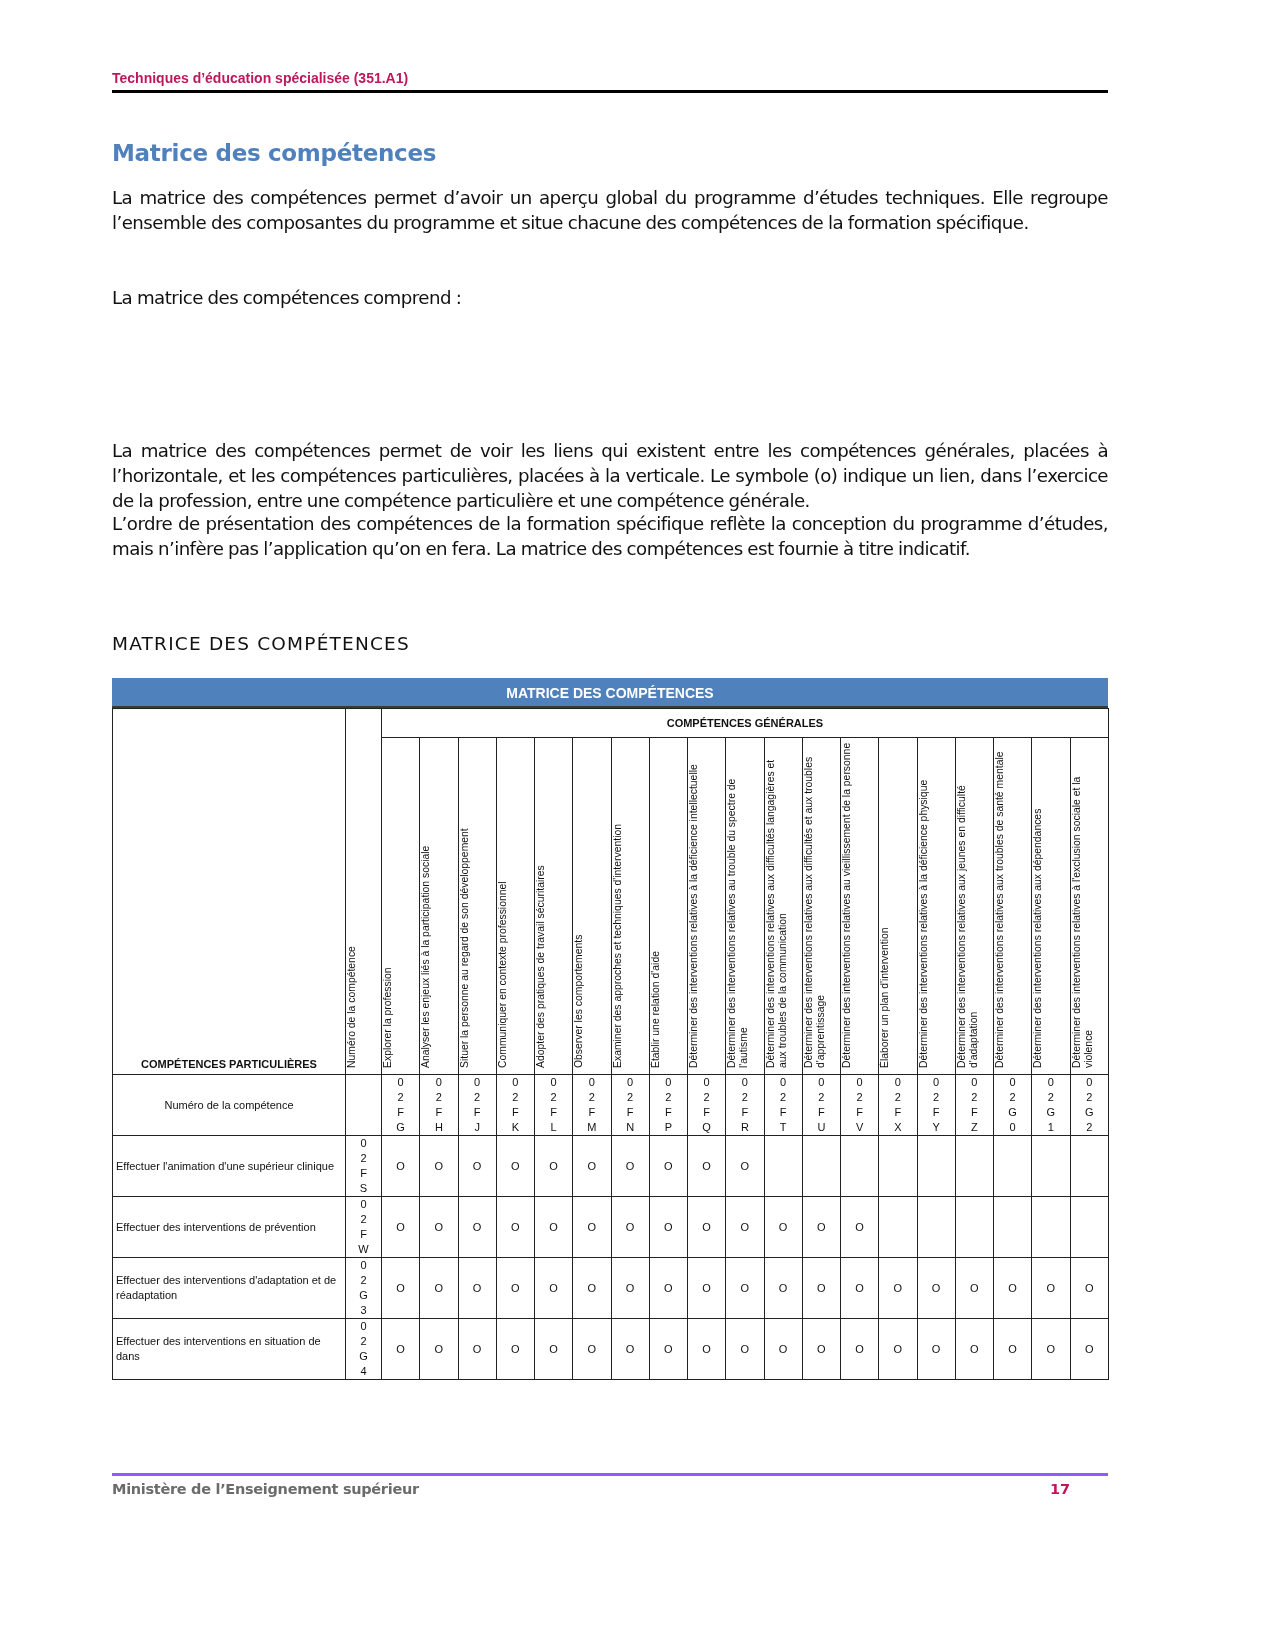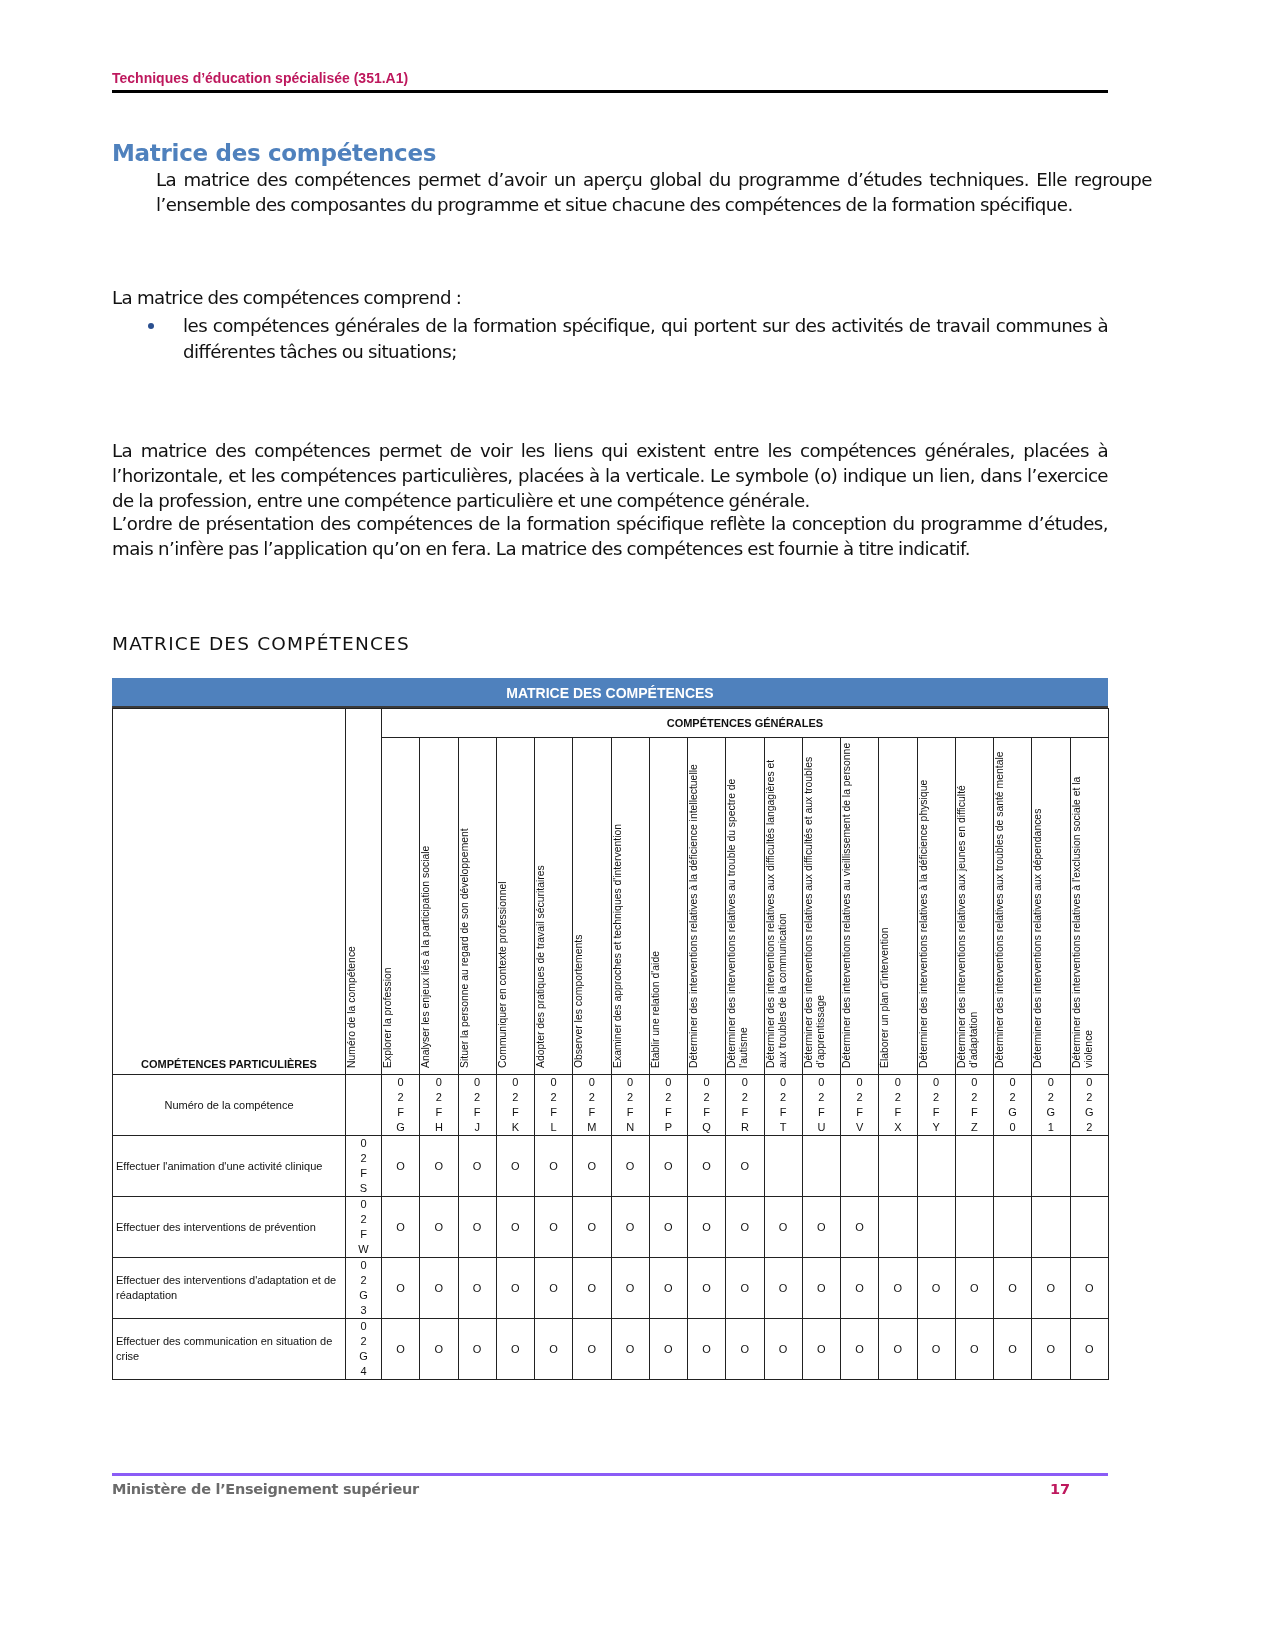--- a/index.html
+++ b/index.html
@@ -38,33 +38,29 @@
 </style>
 </head>
 <body>
 
 <div class="running-header">
   <span>Techniques d’éducation spécialisée (351.A1)</span>
 </div>
 
 <div class="h1">Matrice des compétences</div>
 
-<div class="body-text" style="top:167px;margin-left:44px;">
+<div class="body-text" style="top:185px;">
   <p>La matrice des compétences permet d’avoir un aperçu global du programme d’études techniques. Elle regroupe l’ensemble des composantes du programme et situe chacune des compétences de la formation spécifique.</p>
 </div>
 
 <div class="body-text" style="top:285px;">
   <p>La matrice des compétences comprend :</p>
 </div>
 
 <div class="bullets">
-  <div class="bullet-item">
-    <span class="dot"></span>
-    <span>les compétences générales de la formation spécifique, qui portent sur des activités de travail communes à différentes tâches ou situations;</span>
-  </div>
 </div>
 
 <div class="body-text" style="top:438px;">
   <p>La matrice des compétences permet de voir les liens qui existent entre les compétences générales, placées à l’horizontale, et les compétences particulières, placées à la verticale. Le symbole (o) indique un lien, dans l’exercice de la profession, entre une compétence particulière et une compétence générale.</p>
 </div>
 
 <div class="body-text" style="top:511px;">
   <p>L’ordre de présentation des compétences de la formation spécifique reflète la conception du programme d’études, mais n’infère pas l’application qu’on en fera. La matrice des compétences est fournie à titre indicatif.</p>
 </div>
 
@@ -313,21 +309,21 @@
             <div>1</div>
           </td>
           <td class="code-cell">
             <div>0</div>
             <div>2</div>
             <div>G</div>
             <div>2</div>
           </td>
         </tr>
         <tr>
-          <td class="row-label row-cell">Effectuer l'animation d'une activité clinique</td>
+          <td class="row-label row-cell">Effectuer l'animation d'une supérieur clinique</td>
           <td class="row-num">
             <div>0</div>
             <div>2</div>
             <div>F</div>
             <div>S</div>
           </td>
           <td class="mark row-cell">O</td>
           <td class="mark row-cell">O</td>
           <td class="mark row-cell">O</td>
           <td class="mark row-cell">O</td>
@@ -397,21 +393,21 @@
           <td class="mark row-cell">O</td>
           <td class="mark row-cell">O</td>
           <td class="mark row-cell">O</td>
           <td class="mark row-cell">O</td>
           <td class="mark row-cell">O</td>
           <td class="mark row-cell">O</td>
           <td class="mark row-cell">O</td>
           <td class="mark row-cell">O</td>
         </tr>
         <tr>
-          <td class="row-label row-cell">Effectuer des communication en situation de crise</td>
+          <td class="row-label row-cell">Effectuer des interventions en situation de dans</td>
           <td class="row-num">
             <div>0</div>
             <div>2</div>
             <div>G</div>
             <div>4</div>
           </td>
           <td class="mark row-cell">O</td>
           <td class="mark row-cell">O</td>
           <td class="mark row-cell">O</td>
           <td class="mark row-cell">O</td>

